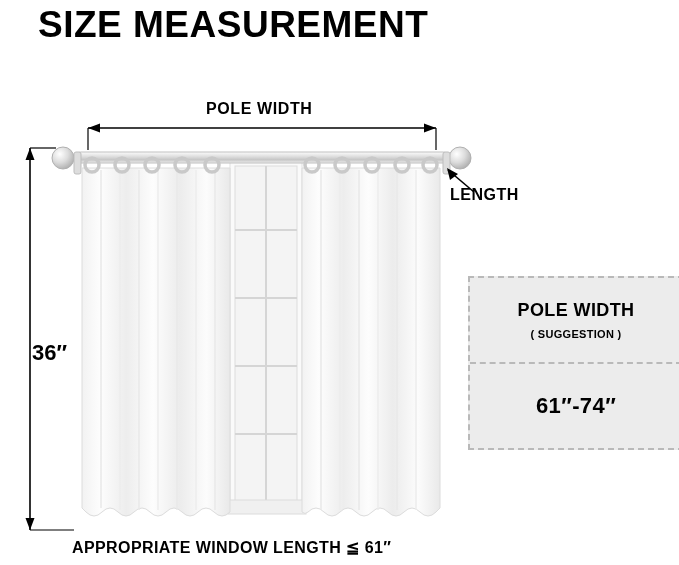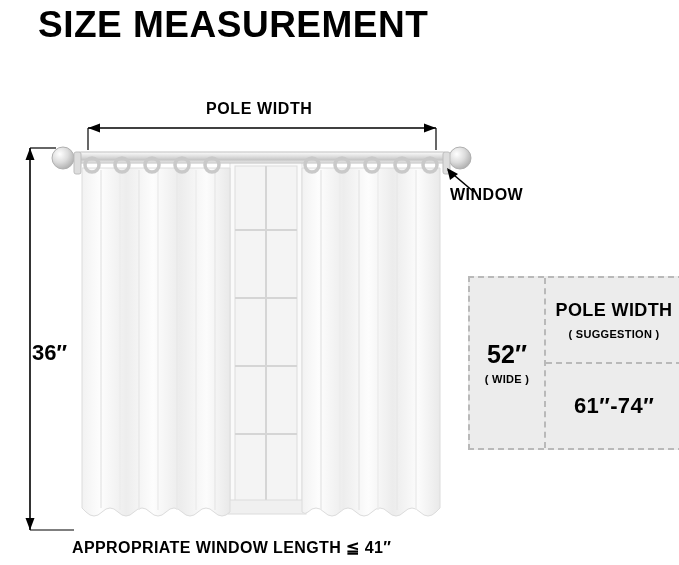--- a/index.html
+++ b/index.html
@@ -266,29 +266,25 @@
         <circle cx="414" cy="165" r="7"></circle>
       </g>
     </g>
 
   </svg>
 
   <div class="pole-width-label">POLE WIDTH</div>
 
   <div class="height-label">36″</div>
 
-  <div class="bracket-label">WINDOW</div>
-
-  <div class="bottom-note">APPROPRIATE WINDOW LENGTH ≦ 41″</div>
+  <div class="bracket-label">LENGTH</div>
+
+  <div class="bottom-note">APPROPRIATE WINDOW LENGTH ≦ 61″</div>
 
   <div class="info-box">
-    <div class="info-left">
-      <div class="big">52″</div>
-      <div class="small">( WIDE )</div>
-    </div>
     <div class="info-right">
       <div class="top-cell">
         <div class="t1">POLE WIDTH</div>
         <div class="t2">( SUGGESTION )</div>
       </div>
       <div class="bot-cell">
         <div class="t3">61″-74″</div>
       </div>
     </div>
   </div>

